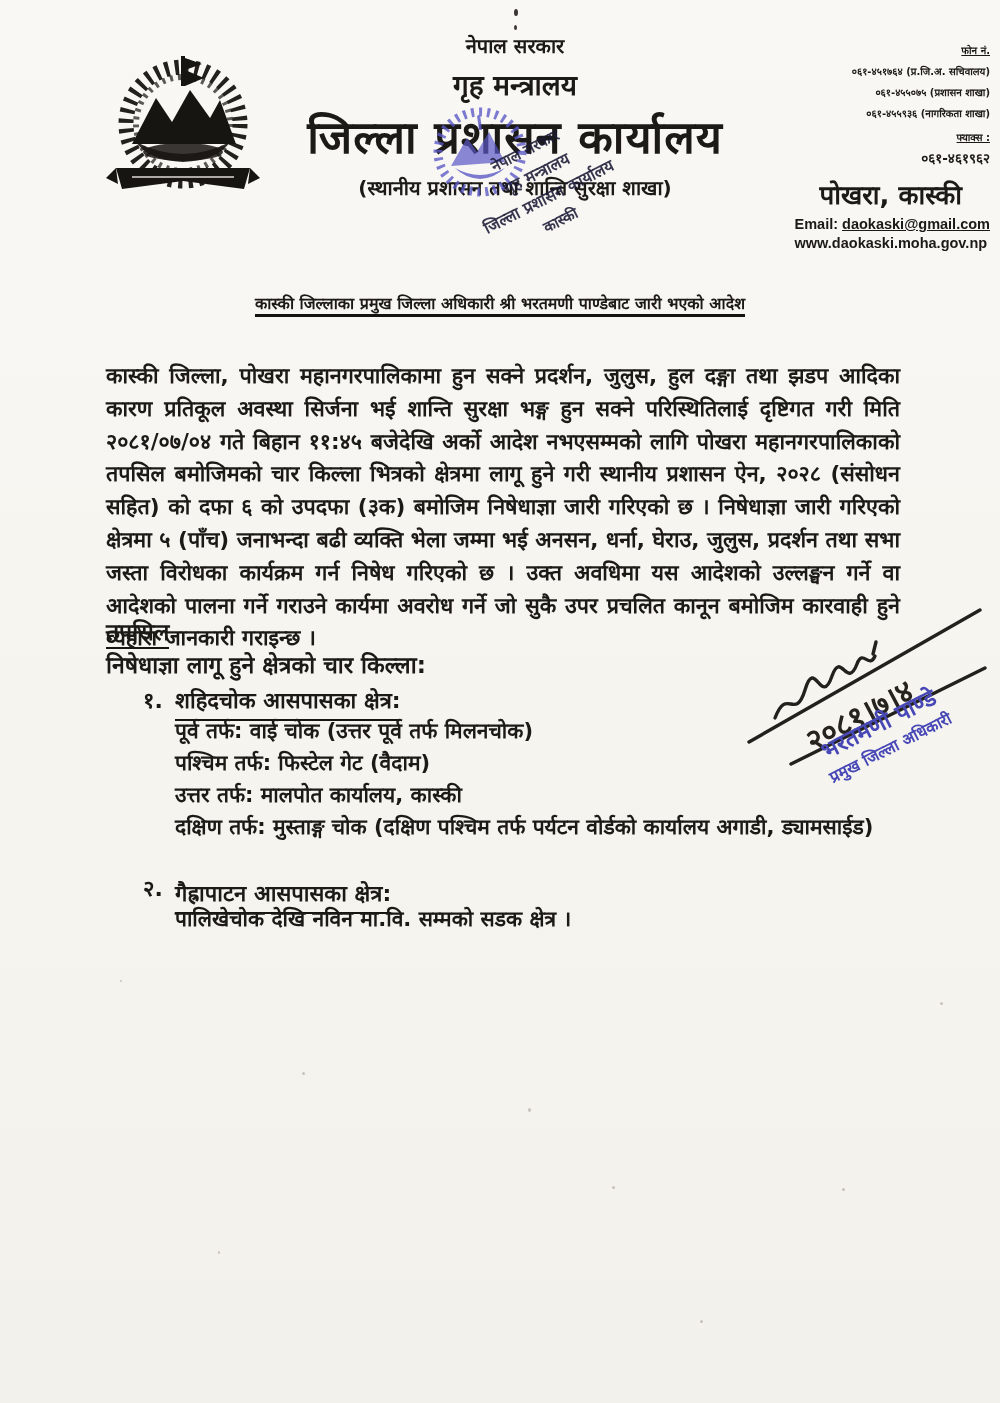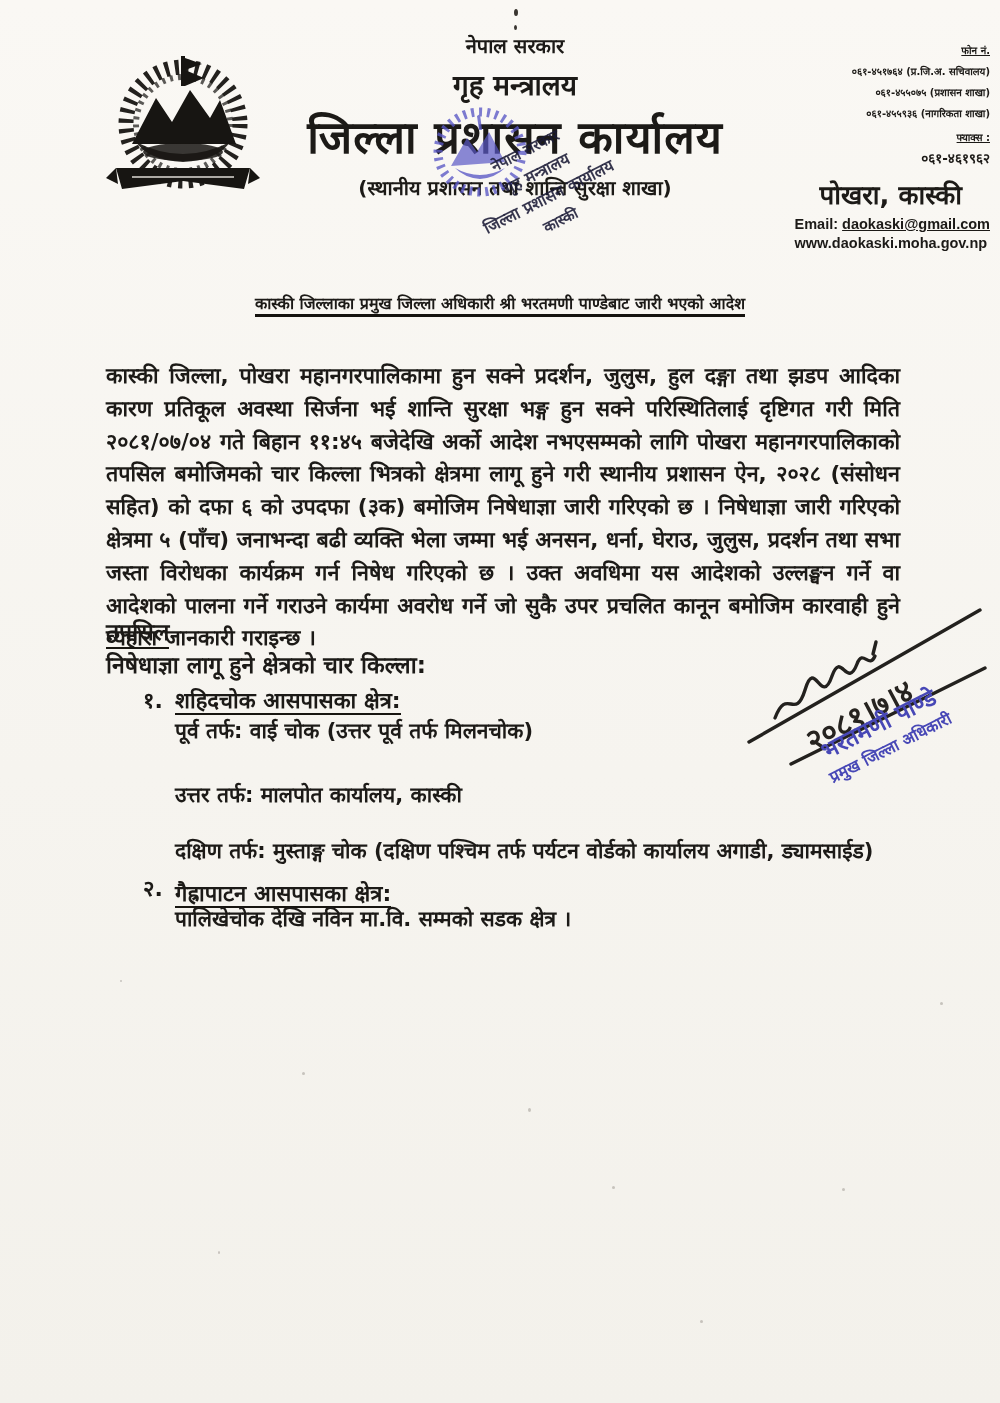--- a/index.html
+++ b/index.html
@@ -31,21 +31,21 @@
   
   .title-row{left:0; top:292px; width:1000px; text-align:center;}
   .title-row span{display:inline-block; font-size:16px; font-weight:700; border-bottom:3px solid #15130f; white-space:nowrap;}
   
   .para{left:106px; top:360px; width:794px; font-size:21.5px; font-weight:600; line-height:32.8px; text-align:justify;}
   .tapasil{left:106px; top:615px; font-size:23px; font-weight:700;}
   .tapasil span{border-bottom:2.5px solid #171510; padding-bottom:2px;}
   .subhead{left:106px; top:648px; font-size:23px; font-weight:700;}
   .area-num{font-size:22px; font-weight:700;}
   .area-head{font-size:22px; font-weight:700;}
-  .area-head span{border-bottom:2.5px solid #171510; padding-bottom:0;margin-top:19px;}
+  .area-head span{border-bottom:2.5px solid #171510; padding-bottom:6px;margin-top:19px;}
   .area-line{font-size:21px; font-weight:700; white-space:nowrap;}
   
   .sig-svg{left:735px; top:590px;}
   .sig-stamp{left:778px; top:706px; width:210px; transform:rotate(-27deg); transform-origin:center; text-align:center; color:#4747b6;}
   .sig-stamp .nm{font-size:23px; font-weight:700; white-space:nowrap;}
   .sig-stamp .ttl{font-size:16px; font-weight:600; white-space:nowrap;}
   .dot{position:absolute; background:#3a3631; border-radius:50%;}
   .speck{position:absolute; background:#a9a49c; border-radius:50%; opacity:.6;}
 </style>
 </head>
@@ -128,22 +128,23 @@
   <div class="abs tapasil">
     <span>तपसिल</span>
   </div>
   <div class="abs subhead">निषेधाज्ञा लागू हुने क्षेत्रको चार किल्ला:</div>
 
   <div class="abs area-num" style="left:143px; top:684px;">१.</div>
   <div class="abs area-head" style="left:175px; top:684px;">
     <span>शहिदचोक आसपासका क्षेत्र:</span>
   </div>
   <div class="abs area-line" style="left:175px; top:716px;">पूर्व तर्फ: वाई चोक (उत्तर पूर्व तर्फ मिलनचोक)</div>
+  <div class="abs area-line" style="left:175px; top:748px;">पश्चिम तर्फ: फिस्टेल गेट (वैदाम)</div>
   <div class="abs area-line" style="left:175px; top:780px;">उत्तर तर्फ: मालपोत कार्यालय, कास्की</div>
-  <div class="abs area-line" style="left:175px; top:812px;margin-top:24px;">दक्षिण तर्फ: मुस्ताङ्ग चोक (दक्षिण पश्चिम तर्फ पर्यटन वोर्डको कार्यालय अगाडी, ड्यामसाईड)</div>
+  <div class="abs area-line" style="left:175px; top:812px;">दक्षिण तर्फ: मुस्ताङ्ग चोक (दक्षिण पश्चिम तर्फ पर्यटन वोर्डको कार्यालय अगाडी, ड्यामसाईड)</div>
 
   <div class="abs area-num" style="left:143px; top:872px;">२.</div>
   <div class="abs area-head" style="left:175px; top:877px;">
     <span>गैह्रापाटन आसपासका क्षेत्र:</span>
   </div>
   <div class="abs area-line" style="left:175px; top:904px;">पालिखेचोक देखि नविन मा.वि. सम्मको सडक क्षेत्र ।</div>
 
   <svg class="sig-svg abs" width="270" height="230" viewBox="0 0 270 230">
     <g fill="none" stroke="#23211e" stroke-width="3.4" stroke-linecap="round">
       <path d="M14,152 L245,20"></path>

